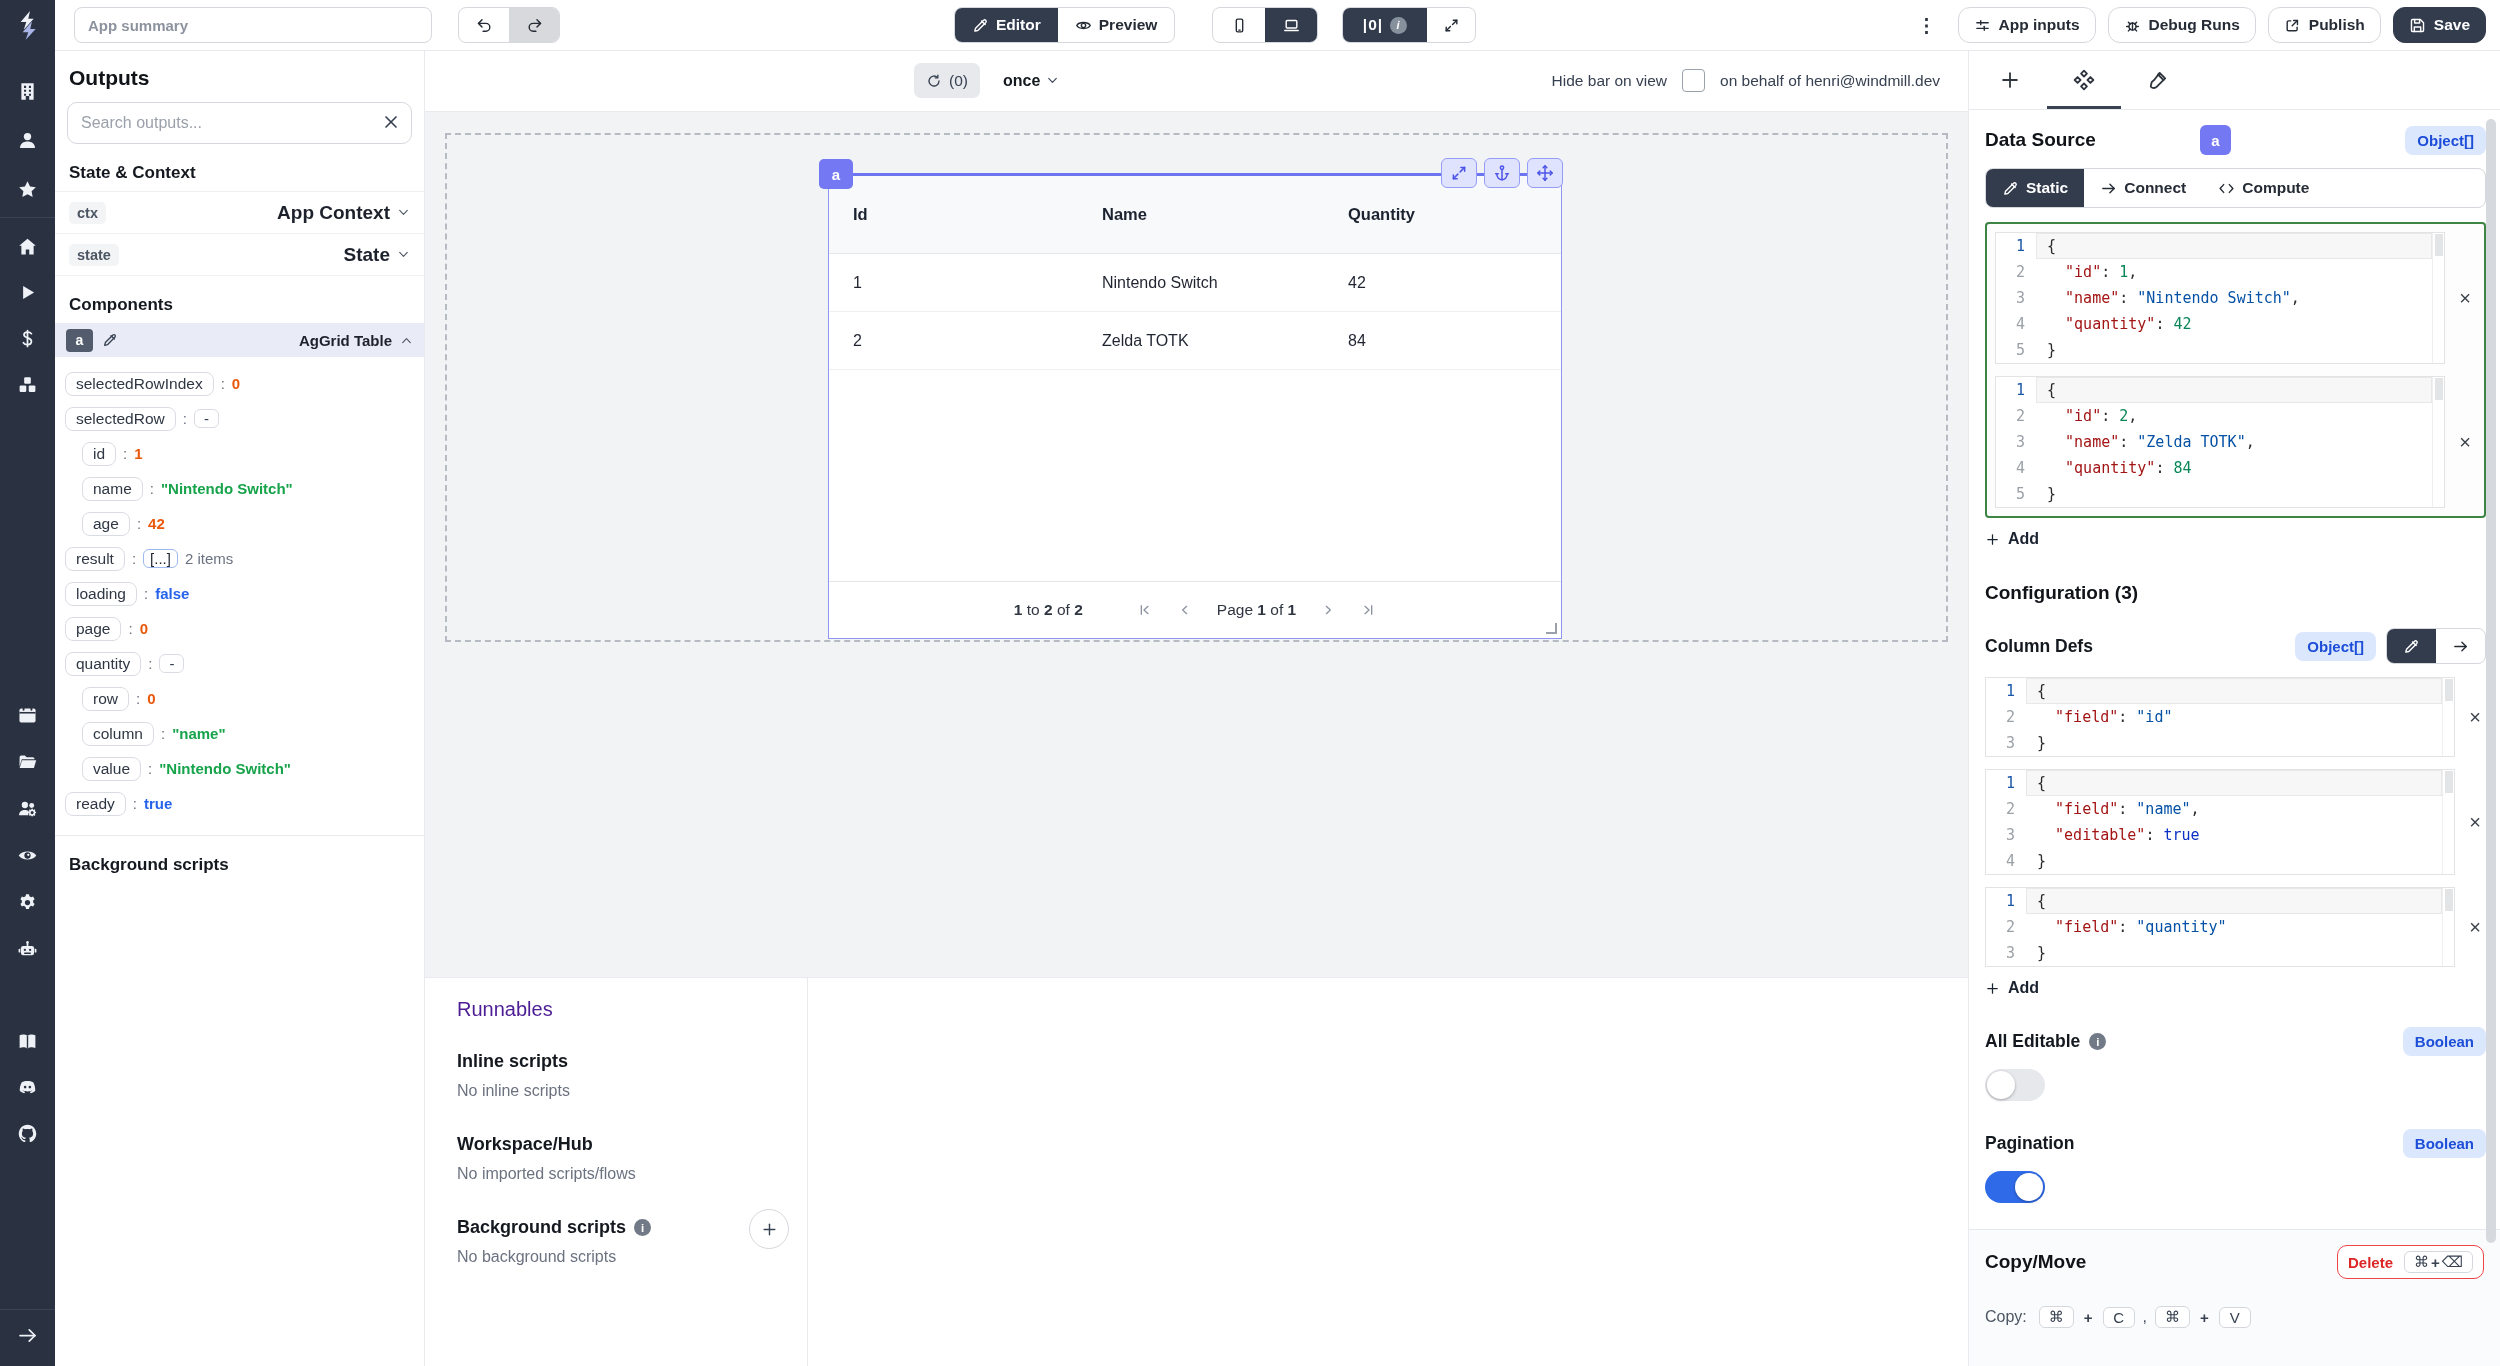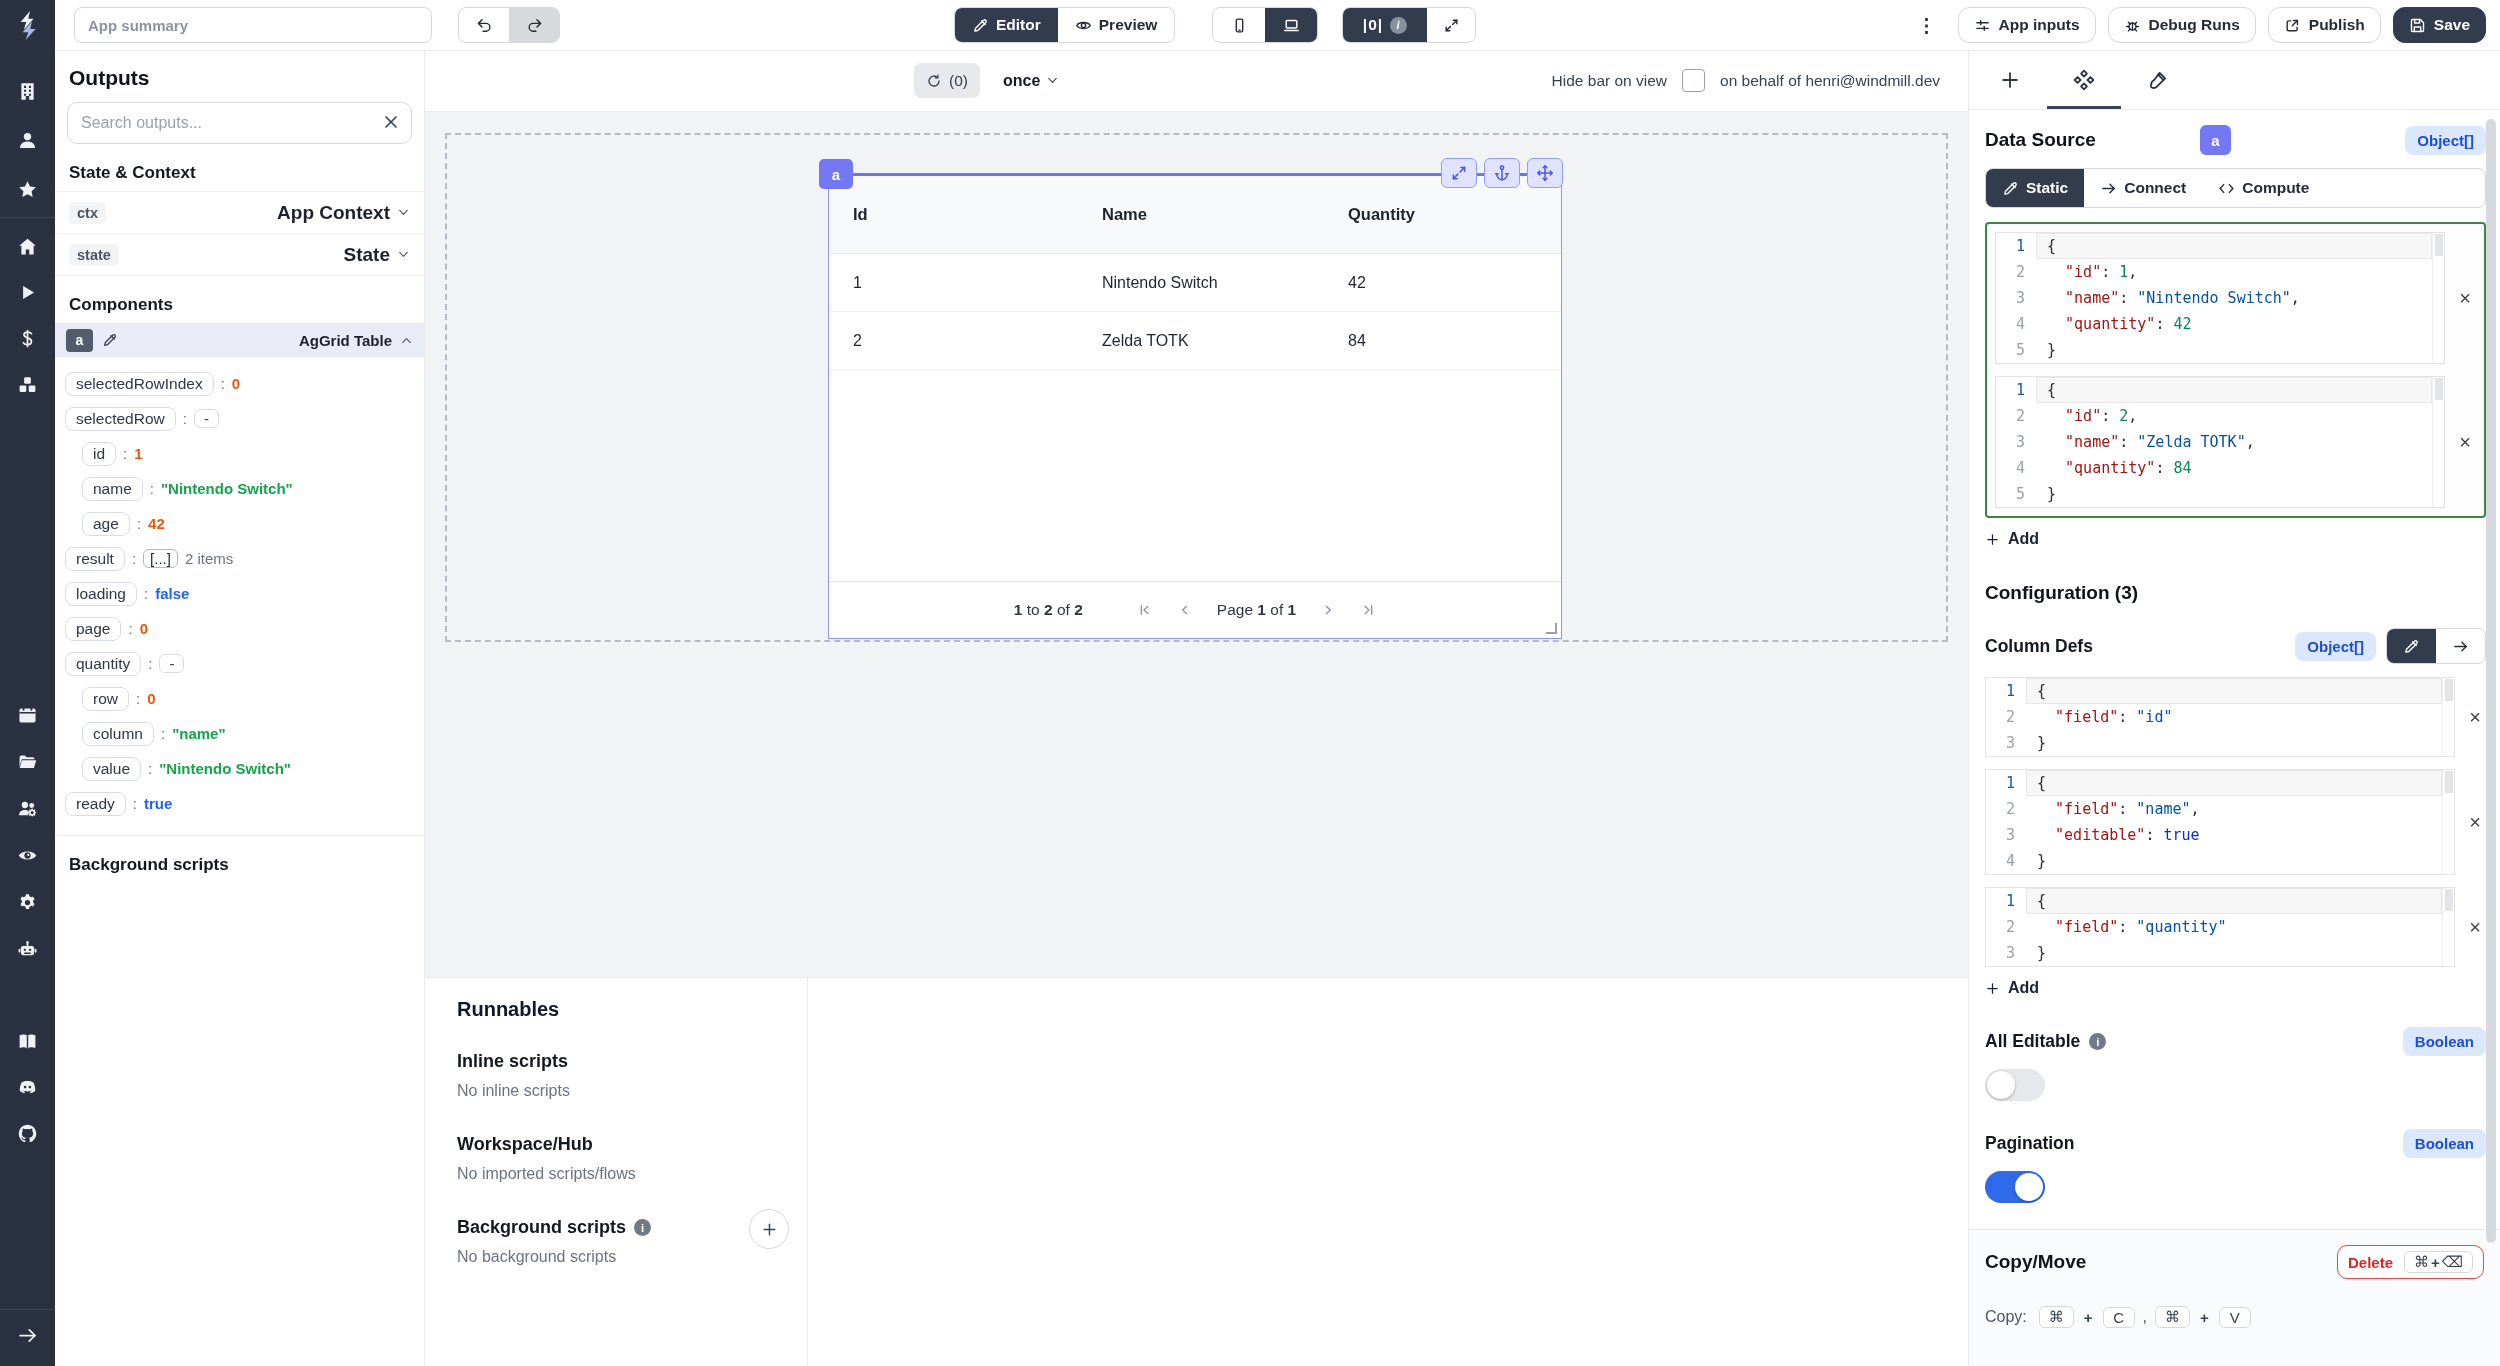--- a/index.html
+++ b/index.html
@@ -96,21 +96,21 @@
   .trow{height:57px;border-bottom:1px solid #eef0f3;display:flex;align-items:center;padding:0 24px;font-size:16px;color:#1f2430;cursor:pointer}
   #tbl-spacer{flex:1}
   #tbl-footer{height:56px;border-top:1px solid #e5e7eb;display:flex;align-items:center;justify-content:center;gap:54px;font-size:15.5px;color:#303641;position:relative}
   #tbl-footer .b{font-weight:700}
   .pgr{display:flex;align-items:center;gap:24px}
   .pg-ic{width:16px;height:16px;color:#8b939e;cursor:pointer}
   .rsz{position:absolute;right:4px;bottom:4px;width:9px;height:9px;border-right:2px solid #9aa1ab;border-bottom:2px solid #9aa1ab}
   
   #runnables{position:relative;height:388px;background:#fff}
   #run-left{position:absolute;left:0;top:0;width:383px;height:100%;border-right:1px solid #e8eaed;box-sizing:border-box;padding:20px 18px 0 32px}
-  .run-title{font-size:20px;font-weight:700;color:#0f172a;margin-bottom:30px}
+  .run-title{font-size:20px;font-weight:400;color:#4c1d95;margin-bottom:30px}
   .run-sec{margin-bottom:34px;position:relative}
   .run-sec-title{font-size:18px;font-weight:700;color:#14181f;display:flex;align-items:center;gap:8px}
   .run-sec-empty{font-size:16px;color:#6b7280;margin-top:10px}
   .run-add{position:absolute;right:0;top:-8px;width:38px;height:38px;border:1px solid #d5d8dd;border-radius:50%;background:#fff;color:#374151;display:flex;align-items:center;justify-content:center;cursor:pointer}
   .run-add svg{width:17px;height:17px}
   
   #rightpanel{position:absolute;left:1968px;top:50px;width:532px;height:1316px;background:#fff;border-left:1px solid #e8eaed;box-sizing:border-box;overflow:hidden;z-index:10}
   #rp-tabs{height:59px;border-bottom:1px solid #e8eaed;display:flex;align-items:stretch;padding-left:4px}
   .rp-tab{width:74px;display:flex;align-items:center;justify-content:center;color:#30363f;cursor:pointer}
   .rp-tab svg{width:22px;height:22px}

